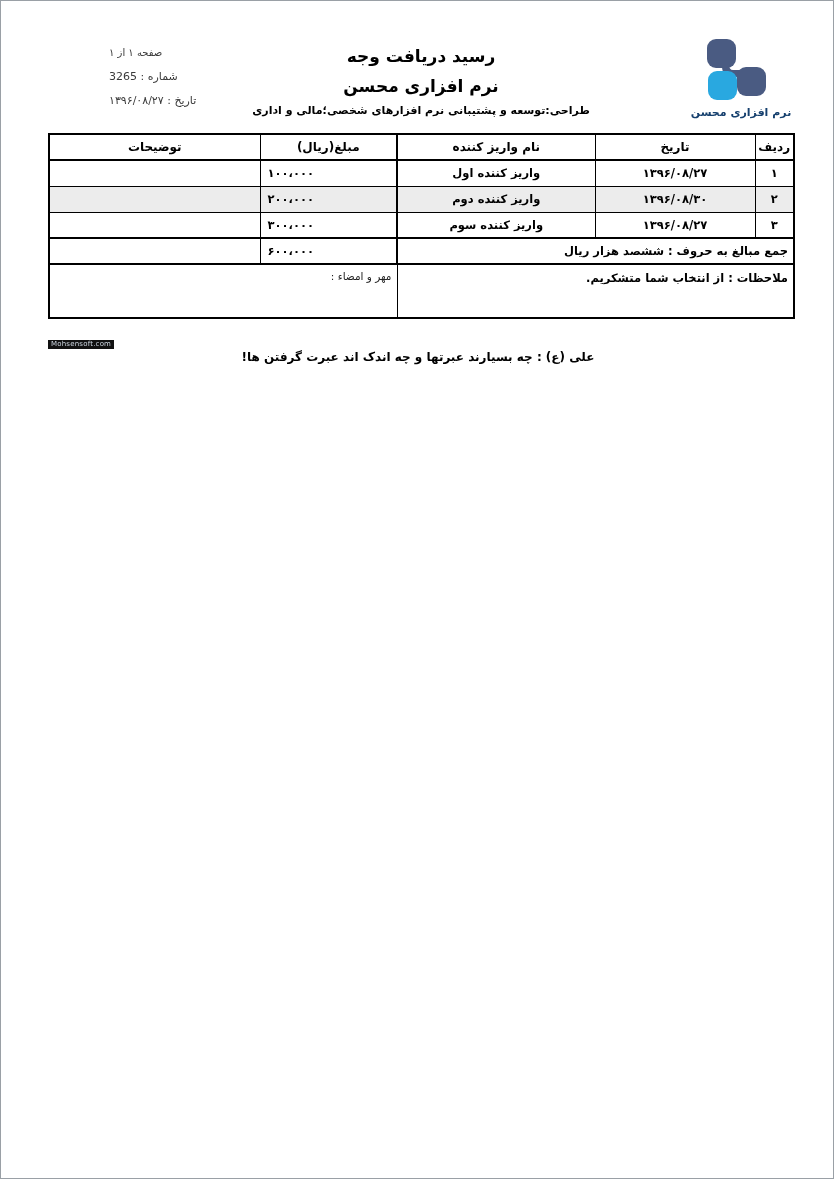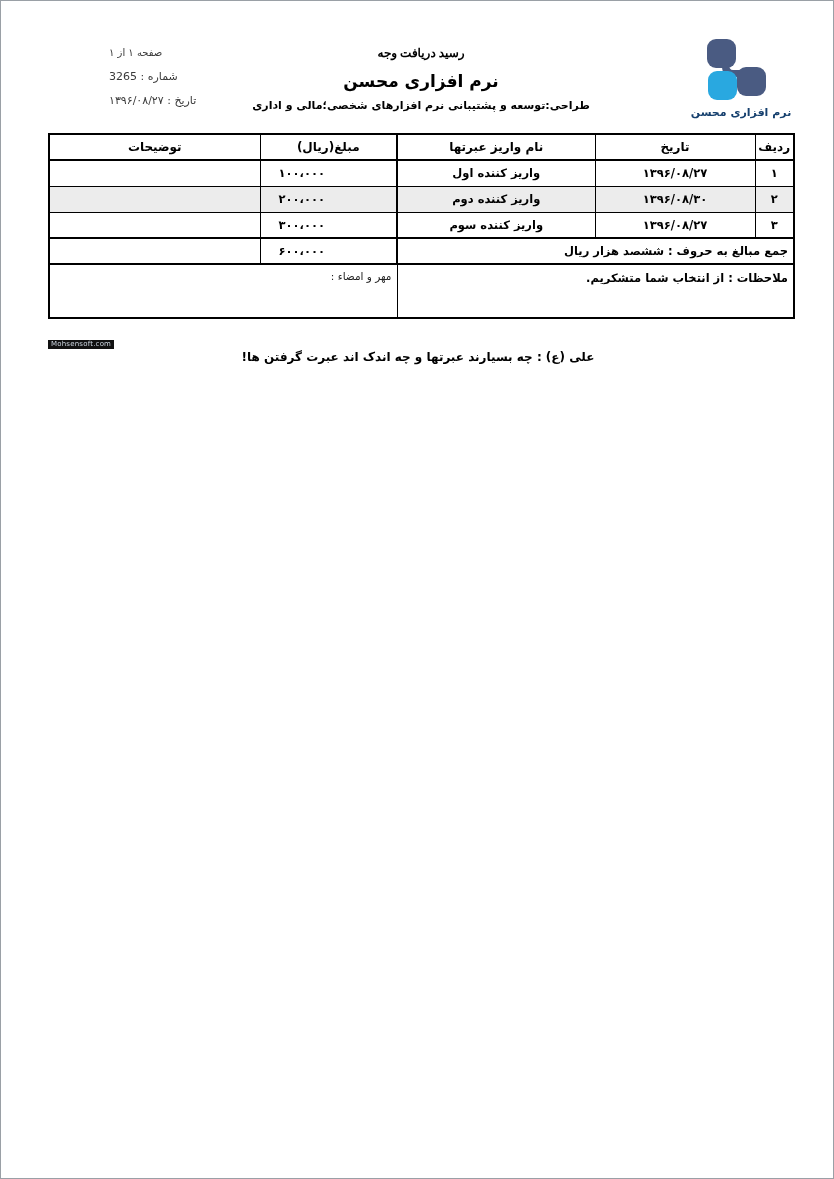--- a/index.html
+++ b/index.html
@@ -20,21 +20,21 @@
     color: #3a3a3a;
   }
   .info-line { font-size: 11px; margin-bottom: 11px; white-space: nowrap; }
   .info-line.small { font-size: 10px; margin-bottom: 12px; }
 
   
   .header-center {
     position: absolute; left: 250px; top: 45px; width: 340px;
     direction: rtl; text-align: center;
   }
-  .receipt-title { font-size: 12px; font-weight: bold; margin-bottom: 10px; font-family: Liberation Serif, serif; }
+  .receipt-title { font-size: 17px; font-weight: bold; margin-bottom: 10px; }
   .company-name { font-size: 17px; font-weight: bold; margin-bottom: 8px; }
   .company-subtitle { font-size: 11px; font-weight: bold; white-space: nowrap; }
 
   
   .logo {
     position: absolute; right: 40px; top: 34px; width: 104px;
     text-align: center;
   }
   .logo svg { display: block; margin: 0 auto; }
   .logo-wordmark {
@@ -56,21 +56,21 @@
   .receipt-table { border: 2px solid #000; }
   .receipt-table thead th {
     height: 26px; text-align: center; vertical-align: middle;
     border-bottom-width: 2px; font-size: 12px;
   }
   .receipt-table td { height: 26px; text-align: center; vertical-align: middle; }
   tr.row-shaded td { background: #ececec; }
   td.amount-cell, th.amount-col {
     border-right-width: 2px;
   }
-  td.amount-cell { text-align: left; padding-left: 18px; direction: ltr; }
+  td.amount-cell { text-align: left; padding-left: 7px; direction: ltr; }
   tr.total-row td {
     height: 26px; border-top-width: 2px; border-bottom-width: 2px;
   }
   td.total-label-cell { text-align: right; padding-right: 5px; }
   tr.remarks-row td { height: 54px; vertical-align: top; }
   td.remarks-cell {
     border-right-width: 2px; text-align: right; padding: 6px 5px 0 12px;
   }
   td.stamp-cell {
     text-align: right; padding: 5px 5px 0 0;
@@ -123,21 +123,21 @@
     <col style="width:39px">
       <col style="width:160px">
       <col style="width:198px">
       <col style="width:137px">
       <col style="width:211px">
   </colgroup>
   <thead>
     <tr>
       <th>ردیف</th>
       <th>تاریخ</th>
-      <th>نام واریز عبرتها</th>
+      <th>نام واریز کننده</th>
       <th class="amount-col">مبلغ(ریال)</th>
       <th>توضیحات</th>
     </tr>
   </thead>
   <tbody>
     <tr>
       <td>۱</td>
       <td>۱۳۹۶/۰۸/۲۷</td>
       <td>واریز کننده اول</td>
       <td class="amount-cell">۱۰۰،۰۰۰</td>

